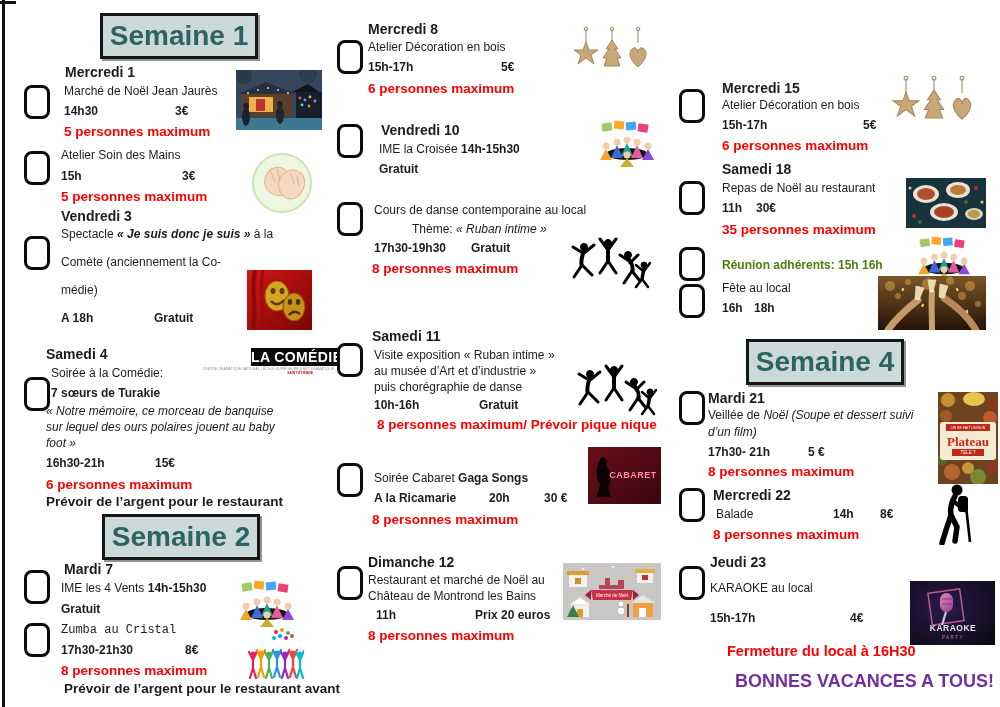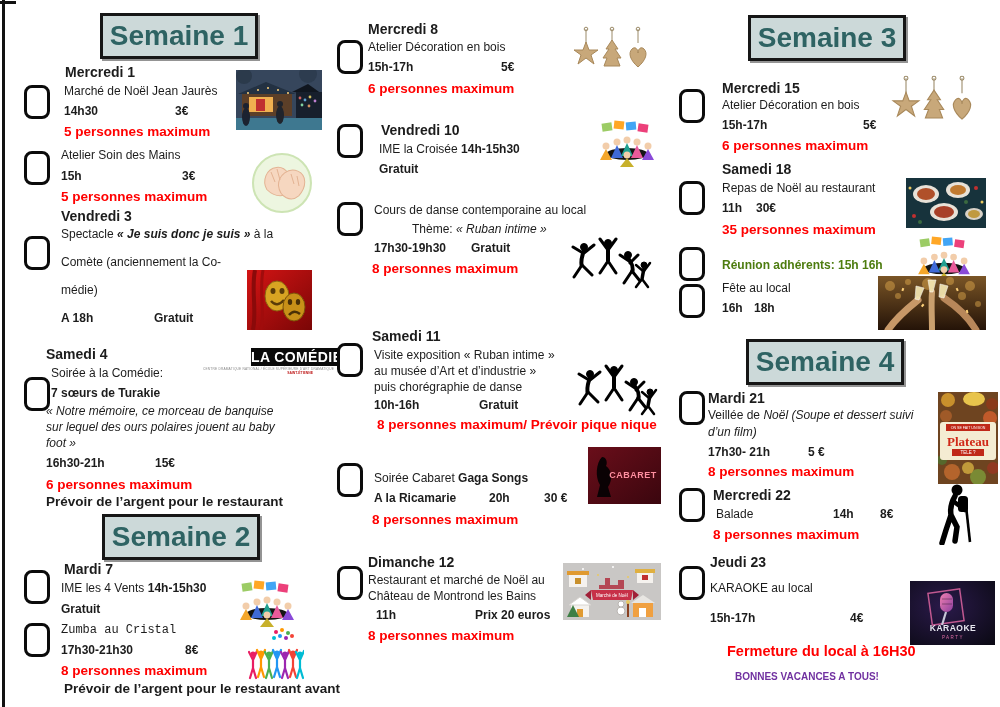--- a/index.html
+++ b/index.html
@@ -389,21 +389,20 @@
         <polygon points="68,40 80,32 92,40" fill="#e8e6e2"></polygon>
         <rect x="76" y="45" width="7" height="9" fill="#fff"></rect>
       <polygon points="4,54 10,42 16,54" fill="#3f7f46"></polygon>
       <circle cx="58" cy="48" r="4" fill="#fff" stroke="#b8b4b0"></circle>
         <circle cx="58" cy="41" r="3" fill="#fff" stroke="#b8b4b0"></circle>
       <rect x="64" y="40" width="2" height="14" fill="#8a4020"></rect>
         <circle cx="65" cy="39" r="2" fill="#e8c860"></circle>
     </svg>
   </div>
 
-  <div class="hdr" style="left:748px;top:15px;">Semaine 3</div>
 
   <div class="day" style="left:722px;top:80px;">Mercredi 15</div>
   <div class="cb" style="left:679px;top:89px;"></div>
   <div class="line" style="left:722px;top:98px;">Atelier Décoration en bois</div>
   <div class="line" style="left:722px;top:118px;">
     <span class="b">15h-17h</span>
     <span class="price" style="left:141px;">5€</span>
   </div>
   <div class="red" style="left:722px;top:138px;">6 personnes maximum</div>
   <div class="imgbox" style="left:890px;top:75px;">
@@ -594,15 +593,15 @@
       <rect x="20" y="10" width="32" height="32" fill="none" stroke="#c05890" stroke-width="1.5" transform="rotate(-8 36 26)"></rect>
       <rect x="30" y="12" width="13" height="19" rx="6.5" fill="url(#kmic)"></rect>
       <path d="M32 18 H42 M32 23 H42" stroke="#00000055" stroke-width="1"></path>
       <path d="M36 31 L32 44" stroke="#c8c8d8" stroke-width="2.2"></path>
       <text x="43" y="50" font-size="8.5" font-weight="bold" fill="#e8e8f0" letter-spacing="0.5" text-anchor="middle" font-family="Liberation Sans, sans-serif">KARAOKE</text>
       <text x="43" y="58" font-size="4.5" fill="#e070a8" letter-spacing="1.5" text-anchor="middle" font-family="Liberation Sans, sans-serif">PARTY</text>
     </svg>
   </div>
 
   <div class="red" style="left:727px;top:643px;font-size:14.5px;">Fermeture du local à 16H30</div>
-  <div class="abs" style="left:735px;top:671px;color:#7030a0;font-weight:bold;font-size:10px;white-space:nowrap;">BONNES VACANCES A TOUS!</div>
+  <div class="abs" style="left:735px;top:671px;color:#7030a0;font-weight:bold;font-size:18px;white-space:nowrap;">BONNES VACANCES A TOUS!</div>
 
 </div>
 
 </body></html>

